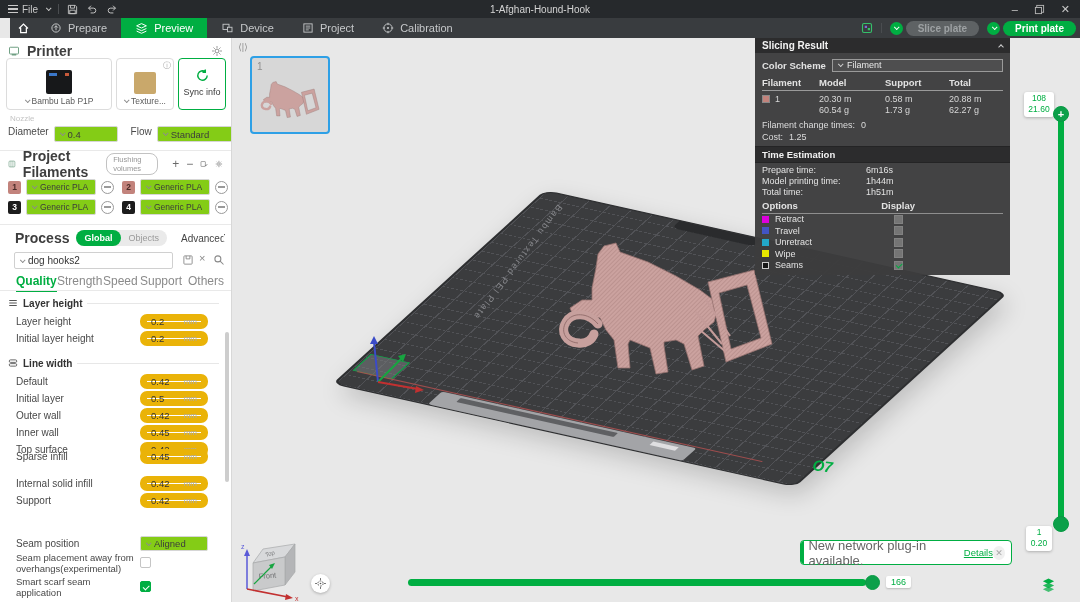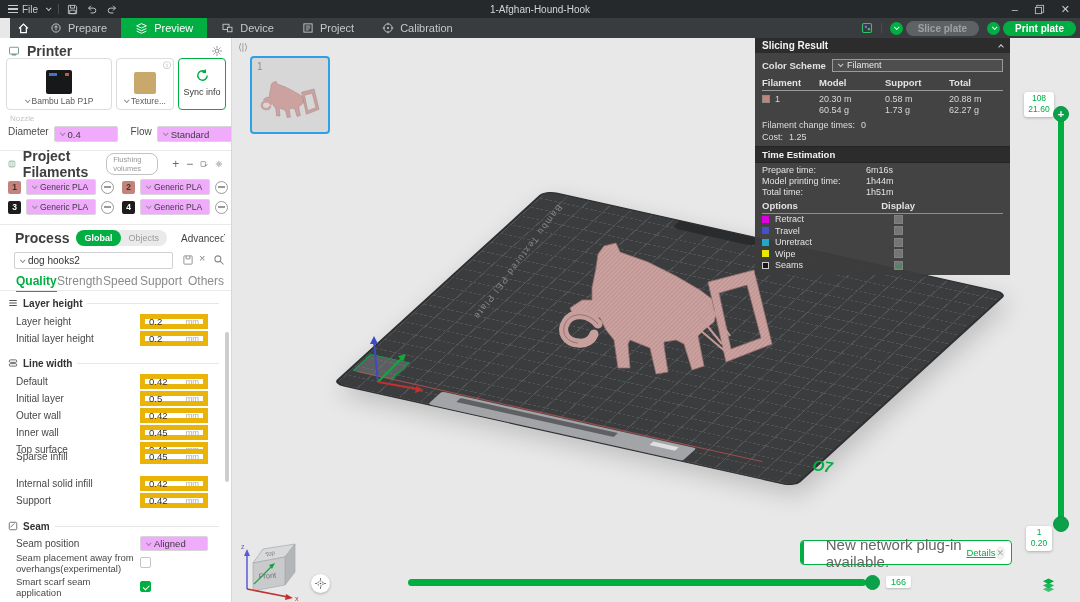--- a/index.html
+++ b/index.html
@@ -39,21 +39,21 @@
 
   .card { position:absolute; border:1px solid #DCDCDC; border-radius:4px; background:#fff; display:flex; flex-direction:column; align-items:center; justify-content:flex-end; padding-bottom:3px; }
   .card.sync { border:1px solid #00AE42; }
   .card-label { font-size:8.5px; color:#5A5A5A; display:flex; align-items:center; gap:3px; margin-top:2px; }
   .thumb-printer { width:26px; height:24px; background:#17181A; border-radius:2px; position:relative; }
   .thumb-printer i { position:absolute; left:3px; top:3px; width:8px; height:3px; background:#3B77C9; }
   .thumb-printer em { position:absolute; right:3px; top:3px; width:4px; height:3px; background:#C85A3B; }
   .thumb-plate { width:22px; height:22px; background:#C9A86B; border-radius:2px; }
   .nozzle-legend { position:absolute; font-size:8px; color:#C4C4C4; }
   .fld-label { font-size:10px; color:#4A4A4A; }
-  .selbox { display:flex; align-items:center; gap:4px; border:1px solid #D6D6D6; border-radius:2px; background:#f0abfc; height:16px; padding:0 5px; font-size:9.5px; color:#3C3C3C; }
+  .selbox { display:flex; align-items:center; gap:4px; border:1px solid #D6D6D6; border-radius:2px; background:#84cc16; height:16px; padding:0 5px; font-size:9.5px; color:#3C3C3C; }
   .chev { display:inline-block; width:4px; height:4px; border-right:1px solid #8C8C8C; border-bottom:1px solid #8C8C8C; transform:rotate(45deg) translateY(-1px); flex:0 0 auto; }
 
   .flush-pill { border:1px solid #C2C2C2; border-radius:8px; color:#989898; font-size:7.5px; padding:1px 6px; }
   .fil-badge { width:13px; height:13px; border-radius:2px; font-size:8.5px; font-weight:bold; display:flex; align-items:center; justify-content:center; }
   .fil-edit { width:13px; height:13px; border-radius:50%; border:1px solid #9A9A9A; color:#9A9A9A; display:flex; align-items:center; justify-content:center; }
   .fil-edit i { display:block; width:7px; height:1.2px; background:#9A9A9A; }
 
   .scope-pill { display:flex; align-items:center; background:#EAEAEA; border-radius:9px; height:16px; font-size:9px; }
   .scope-on { background:#00AE42; color:#fff; font-weight:bold; border-radius:9px; height:16px; display:flex; align-items:center; padding:0 8px; }
   .scope-off { color:#9A9A9A; padding:0 8px; }
@@ -64,21 +64,21 @@
   .searchwrap input { border:none; outline:none; width:115px; font-size:10px; color:#333; font-family:"Liberation Sans",sans-serif; background:transparent; }
 
   .ptab { position:absolute; top:274px; font-size:12px; color:#8A8A8A; }
   .ptab.active { color:#00AE42; font-weight:bold; border-bottom:2px solid #00AE42; padding-bottom:2px; }
 
   .psec { position:absolute; left:8px; right:12px; display:flex; align-items:center; gap:5px; height:14px; }
   .psec-title { font-size:10px; font-weight:bold; color:#333; }
   .psec-line { flex:1; height:1px; background:#E7E7E7; }
   .prow { position:absolute; left:16px; right:12px; height:15px; display:flex; align-items:center; }
   .plabel { font-size:10px; color:#484848; }
-  .pbox { position:absolute; left:124px; width:68px; height:15px; border:5px solid #eab308; border-radius:0; display:flex; align-items:center; padding:0 4px; background:#fff; }
+  .pbox { position:absolute; left:124px; width:68px; height:15px; border:7px solid #eab308; border-radius:7px; display:flex; align-items:center; padding:0 4px; background:#fff; }
   .pval { font-size:9.5px; color:#333; flex:1; }
   .punit { font-size:8px; color:#ABABAB; }
   .pselect { position:absolute; left:124px; width:68px; }
   .cb { width:11px; height:11px; border:1px solid #C5C5C5; border-radius:2px; background:#fff; position:relative; }
   .cb.checked { background:#00AE42; border-color:#00AE42; }
   .cb.checked::after { content:""; position:absolute; left:2px; top:2.5px; width:5px; height:2.5px; border-left:1.5px solid #fff; border-bottom:1.5px solid #fff; transform:rotate(-45deg); }
   .two-line { font-size:9.5px; color:#484848; line-height:1.15; width:118px; }
   #lp-scroll { position:absolute; right:2px; top:294px; width:4px; height:150px; background:#CDCDCD; border-radius:2px; }
 
   
@@ -133,21 +133,21 @@
   .vbadge { position:absolute; background:#fff; border-radius:3px; box-shadow:0 1px 3px rgba(0,0,0,0.25); color:#00AE42; font-size:8.5px; text-align:center; line-height:1.35; padding:1px 3px; z-index:16; }
 
   
   #htrack { position:absolute; left:408px; top:579px; width:458px; height:7px; border-radius:4px; background:#00AE42; z-index:15; }
   #hknob { position:absolute; left:865px; top:575px; width:15px; height:15px; border-radius:50%; background:#0CA04A; border:1px solid #089A43; z-index:16; }
   #hbadge { position:absolute; left:886px; top:576px; background:#fff; border-radius:2px; color:#00AE42; font-size:9px; padding:1px 5px; z-index:16; box-shadow:0 1px 2px rgba(0,0,0,0.2); }
 
   
   #toast { position:absolute; left:800px; top:540px; width:212px; height:25px; background:#fff; border:1px solid #00AE42; border-radius:4px; display:flex; align-items:center; z-index:25; }
   #toast .bar { width:4px; height:100%; background:#00AE42; border-radius:3px 0 0 3px; }
-  #toast .msg { font-size:15px; color:#666; margin-left:22px; }
+  #toast .msg { font-size:13px; color:#666; margin-left:4px; }
   #toast .link { color:#00AE42; text-decoration:underline; margin-left:3px; font-size:9.5px; cursor:pointer; }
   #toast .x { margin-left:auto; margin-right:6px; width:14px; height:14px; border-radius:50%; background:#F0F0F0; color:#A9A9A9; font-size:9px; display:flex; align-items:center; justify-content:center; cursor:pointer; }
 
   #focus-btn { position:absolute; left:311px; top:574px; width:19px; height:19px; border-radius:50%; background:#fff; box-shadow:0 1px 3px rgba(0,0,0,0.25); display:flex; align-items:center; justify-content:center; z-index:15; }
   #layers-btn { position:absolute; left:1041px; top:575px; z-index:15; }
 </style>
 </head>
 <body>
 
 <div id="app">
@@ -546,28 +546,20 @@
         </span>
     </div>
     <div class="prow" style="top:455px;">
       <span class="plabel">Support</span>
       <span class="pbox">
           <span class="pval">0.42</span>
           <span class="punit">mm</span>
         </span>
     </div>
 
-    <div class="psec" style="top:481px;">
-      <svg class="ic" width="10" height="10" viewBox="0 0 16 16">
-        <rect x="2" y="2" width="12" height="12" rx="2" fill="none" stroke="#555" stroke-width="1.3"></rect>
-        <path d="M4 10 L10 4" stroke="#555" stroke-width="1.3"></path>
-      </svg>
-      <span class="psec-title">Seam</span>
-        <span class="psec-line"></span>
-    </div>
     <div class="prow" style="top:498px;">
       <span class="plabel">Seam position</span>
       <span class="pselect selbox" style="height:15px; width:68px;">
         <span class="chev"></span>
         <span style="font-size:9.5px;">Aligned</span>
       </span>
     </div>
     <div class="abs" style="left:16px; top:539px; width:200px;">
       <span class="two-line" style="display:inline-block;">Smart scarf seam application</span>
       <span class="cb checked" style="position:absolute; left:124px; top:4px;"></span>

